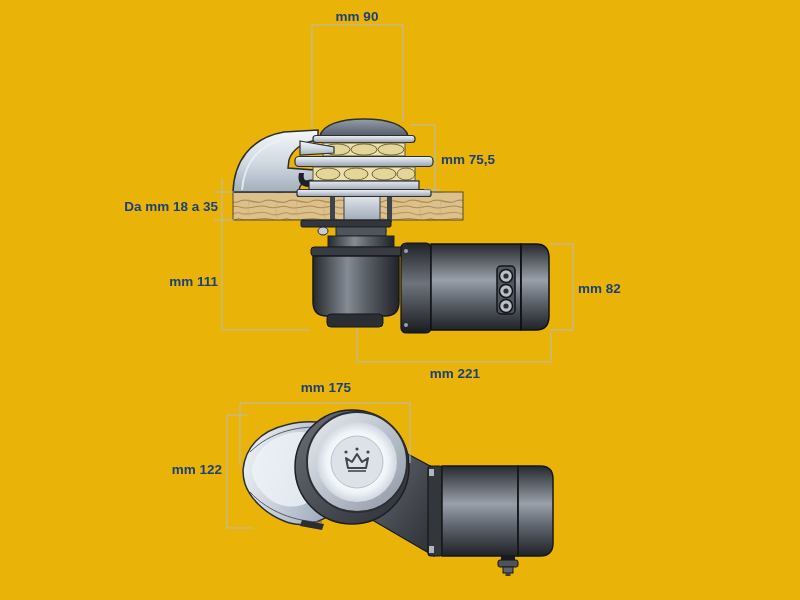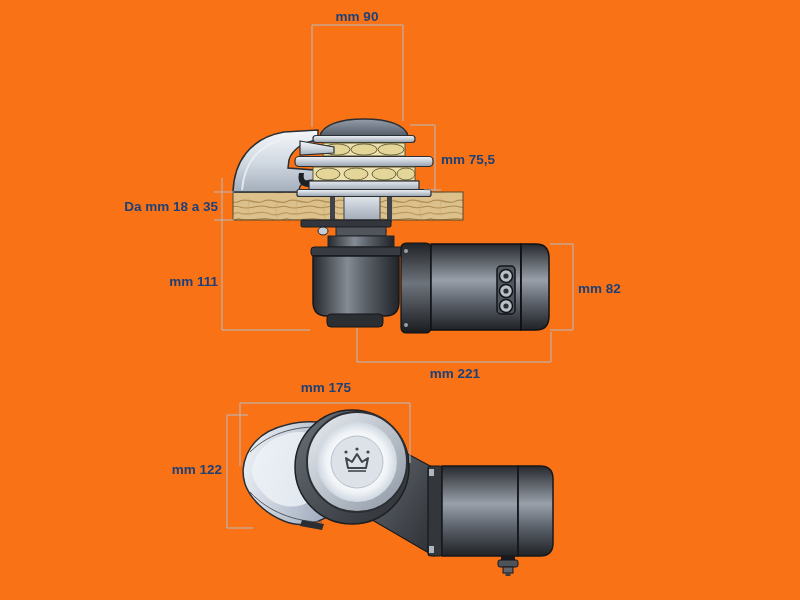--- a/index.html
+++ b/index.html
@@ -1,16 +1,16 @@
 <!DOCTYPE html>
 <html><head>
 <meta charset="utf-8">
 <style>
   html,body{margin:0;padding:0;background:#ffffff;}
-  #stage{position:relative;width:800px;height:600px;background:#f97316;overflow:hidden;
+  #stage{position:relative;width:800px;height:600px;background:#eab308;overflow:hidden;
          font-family:"Liberation Sans",sans-serif;}
   svg text{font-family:"Liberation Sans",sans-serif;font-size:13.5px;font-weight:600;fill:#1c4077;}
 </style>
 </head>
 <body>
 
 <div id="stage">
 <svg width="800" height="600" viewBox="0 0 800 600">
   <defs>
     <pattern id="wood" x="0" y="0" width="48" height="28" patternUnits="userSpaceOnUse">

